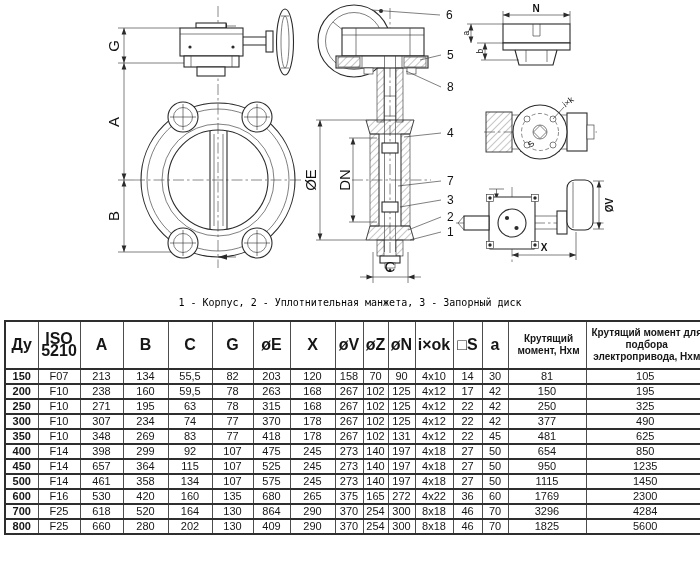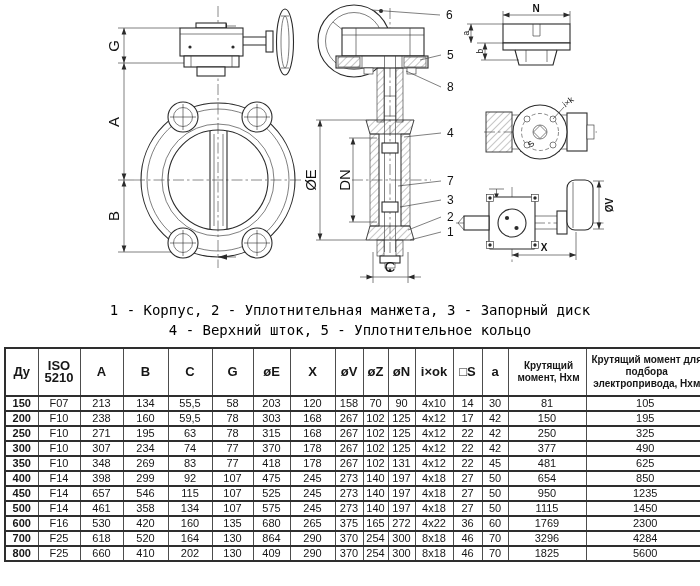--- a/index.html
+++ b/index.html
@@ -14,29 +14,29 @@
   .cl   {stroke:#4a4a4a;stroke-width:.65;fill:none;stroke-dasharray:11 3 2.5 3;}
   .dash {stroke:#4a4a4a;stroke-width:.65;fill:none;stroke-dasharray:4 2.5;}
   .arr  {fill:#2b2b2b;stroke:none;}
   .hat  {fill:url(#hatch);stroke:#2b2b2b;stroke-width:.9;}
   .hatt {fill:url(#hatch);stroke:#3a3a3a;stroke-width:.65;}
   .dimtext {font:15px "Liberation Sans",sans-serif;fill:#111;}
   .dimmid  {font:10px "Liberation Sans",sans-serif;font-weight:bold;fill:#111;}
   .dimsm   {font:8.5px "Liberation Sans",sans-serif;fill:#111;}
   .callout {font:12px "Liberation Sans",sans-serif;fill:#111;}
   
-  .legend{margin-top:10px;text-align:center;font-family:"DejaVu Sans Mono","Liberation Mono",monospace;
-          font-size:14px;line-height:20px;color:#000;}
+  .legend{margin-top:3px;text-align:center;font-family:"DejaVu Sans Mono","Liberation Mono",monospace;
+          font-size:10px;line-height:20px;color:#000;}
   
   table.dims{border-collapse:collapse;table-layout:fixed;width:692px;margin:7px 0 0 4px;
              font-family:"Liberation Sans","DejaVu Sans",sans-serif;border:2px solid #2e2e2e;}
   table.dims th,table.dims td{border-left:1px solid #4d4d4d;border-right:1px solid #4d4d4d;
              border-top:2px solid #2e2e2e;border-bottom:2px solid #2e2e2e;
              text-align:center;vertical-align:middle;padding:0;color:#161616;}
-  table.dims th{font-size:13px;font-weight:bold;height:46px;line-height:12px;}
+  table.dims th{font-size:16px;font-weight:bold;height:46px;line-height:12px;}
   table.dims td{font-size:11px;font-weight:normal;height:13px;line-height:13px;}
   table.dims td.c0{font-weight:bold;}
   table.dims th.c14,table.dims th.c15{text-align:center;padding-left:3px;font-size:10px;}
 </style>
 </head>
 <body>
 
 <div class="page">
 
   <svg class="drawing" width="700" height="290" viewBox="0 0 700 290" xmlns="http://www.w3.org/2000/svg">
@@ -244,21 +244,20 @@
       <text class="dimmid" x="609" y="205" text-anchor="middle" dy=".35em" transform="rotate(-90 609 205)">ØV</text>
       <path class="thin" d="M576 232 V260 M512 255 H576"></path>
       <polygon class="arr" points="512,255 518.5,252.6 518.5,257.4"></polygon>
       <polygon class="arr" points="576,255 569.5,252.6 569.5,257.4"></polygon>
       <text class="dimmid" x="544" y="251" text-anchor="middle">X</text>
     </g>
   </svg>
 
   <div class="legend">
     <div>1 - Корпус, 2 - Уплотнительная манжета, 3 - Запорный диск</div>
-    <div>4 - Верхний шток, 5 - Уплотнительное кольцо</div>
   </div>
 
   <table class="dims">
     <colgroup>
       <col style="width:33px">
         <col style="width:42px">
         <col style="width:43px">
         <col style="width:45px">
       <col style="width:44px">
         <col style="width:41px">
@@ -293,40 +292,40 @@
           <th class="c15">Крутящий момент для подбора электропривода, Нхм</th>
         </tr>
     </thead>
     <tbody>
         <tr>
           <td class="c0">150</td>
           <td class="c1">F07</td>
           <td class="c2">213</td>
           <td class="c3">134</td>
           <td class="c4">55,5</td>
-          <td class="c5">58</td>
+          <td class="c5">82</td>
           <td class="c6">203</td>
           <td class="c7">120</td>
           <td class="c8">158</td>
           <td class="c9">70</td>
           <td class="c10">90</td>
           <td class="c11">4x10</td>
           <td class="c12">14</td>
           <td class="c13">30</td>
           <td class="c14">81</td>
           <td class="c15">105</td>
         </tr>
         <tr>
           <td class="c0">200</td>
           <td class="c1">F10</td>
           <td class="c2">238</td>
           <td class="c3">160</td>
           <td class="c4">59,5</td>
           <td class="c5">78</td>
-          <td class="c6">303</td>
+          <td class="c6">263</td>
           <td class="c7">168</td>
           <td class="c8">267</td>
           <td class="c9">102</td>
           <td class="c10">125</td>
           <td class="c11">4x12</td>
           <td class="c12">17</td>
           <td class="c13">42</td>
           <td class="c14">150</td>
           <td class="c15">195</td>
         </tr>
@@ -399,21 +398,21 @@
           <td class="c11">4x18</td>
           <td class="c12">27</td>
           <td class="c13">50</td>
           <td class="c14">654</td>
           <td class="c15">850</td>
         </tr>
         <tr>
           <td class="c0">450</td>
           <td class="c1">F14</td>
           <td class="c2">657</td>
-          <td class="c3">546</td>
+          <td class="c3">364</td>
           <td class="c4">115</td>
           <td class="c5">107</td>
           <td class="c6">525</td>
           <td class="c7">245</td>
           <td class="c8">273</td>
           <td class="c9">140</td>
           <td class="c10">197</td>
           <td class="c11">4x18</td>
           <td class="c12">27</td>
           <td class="c13">50</td>
@@ -471,21 +470,21 @@
           <td class="c11">8x18</td>
           <td class="c12">46</td>
           <td class="c13">70</td>
           <td class="c14">3296</td>
           <td class="c15">4284</td>
         </tr>
         <tr>
           <td class="c0">800</td>
           <td class="c1">F25</td>
           <td class="c2">660</td>
-          <td class="c3">410</td>
+          <td class="c3">280</td>
           <td class="c4">202</td>
           <td class="c5">130</td>
           <td class="c6">409</td>
           <td class="c7">290</td>
           <td class="c8">370</td>
           <td class="c9">254</td>
           <td class="c10">300</td>
           <td class="c11">8x18</td>
           <td class="c12">46</td>
           <td class="c13">70</td>

